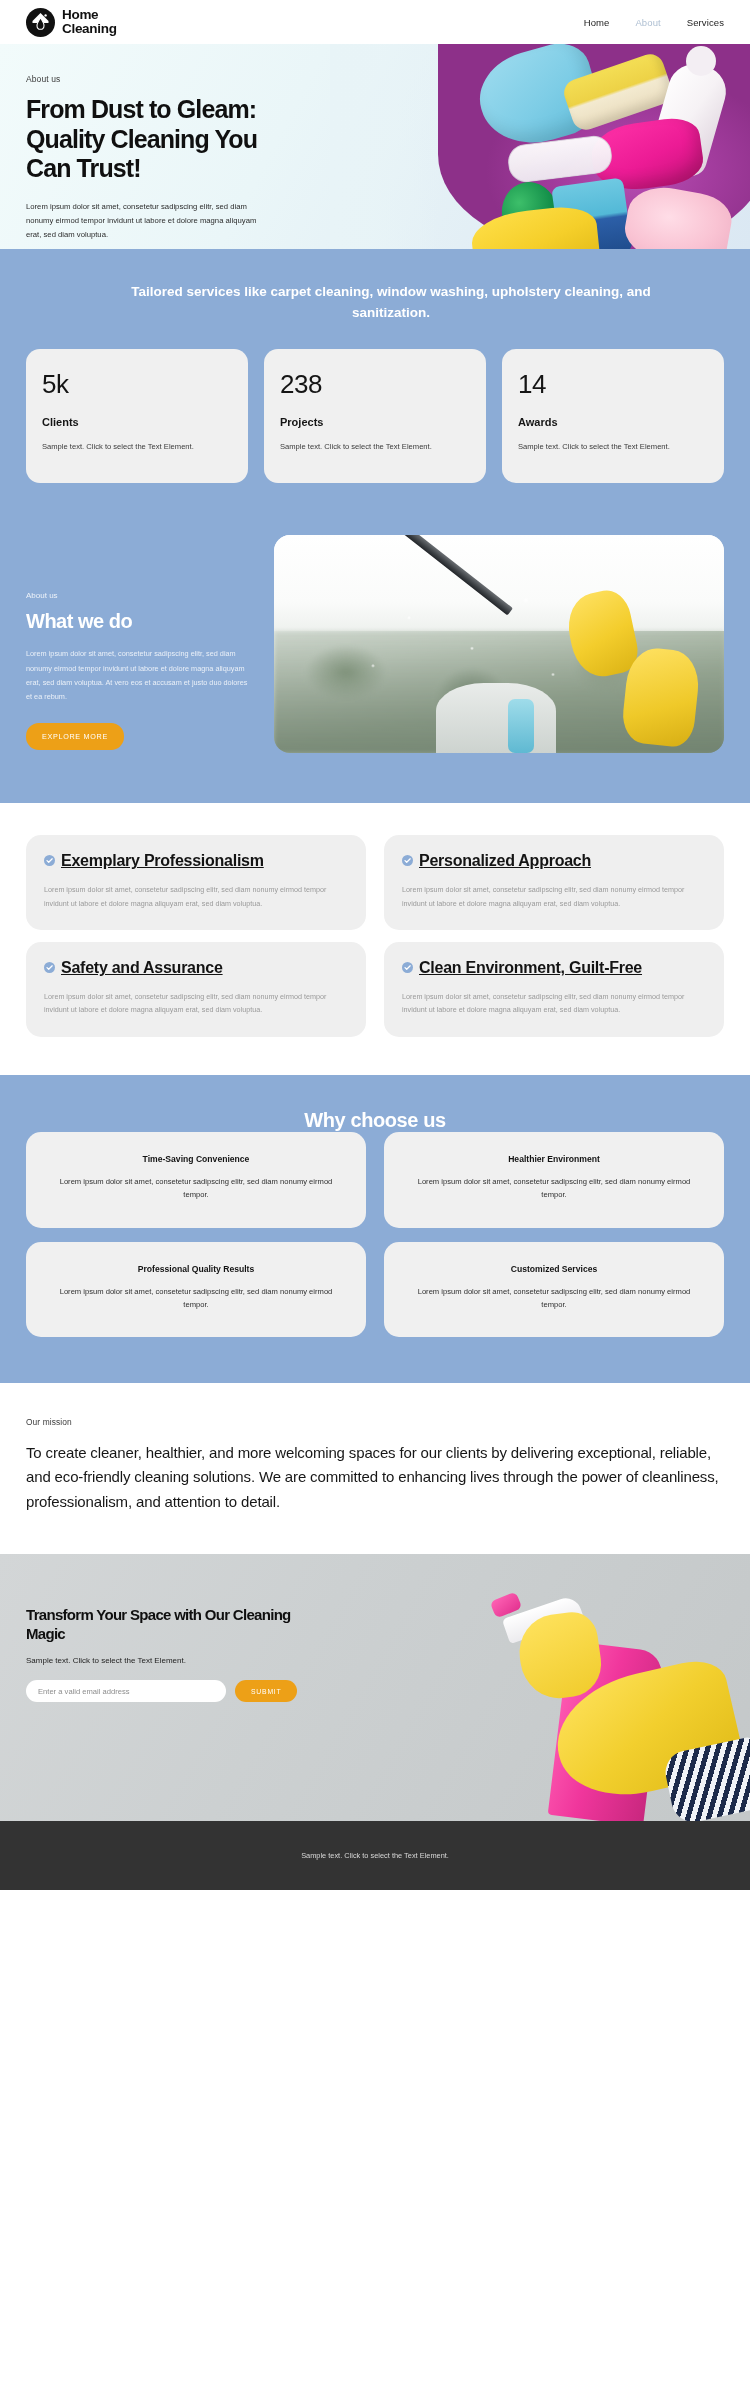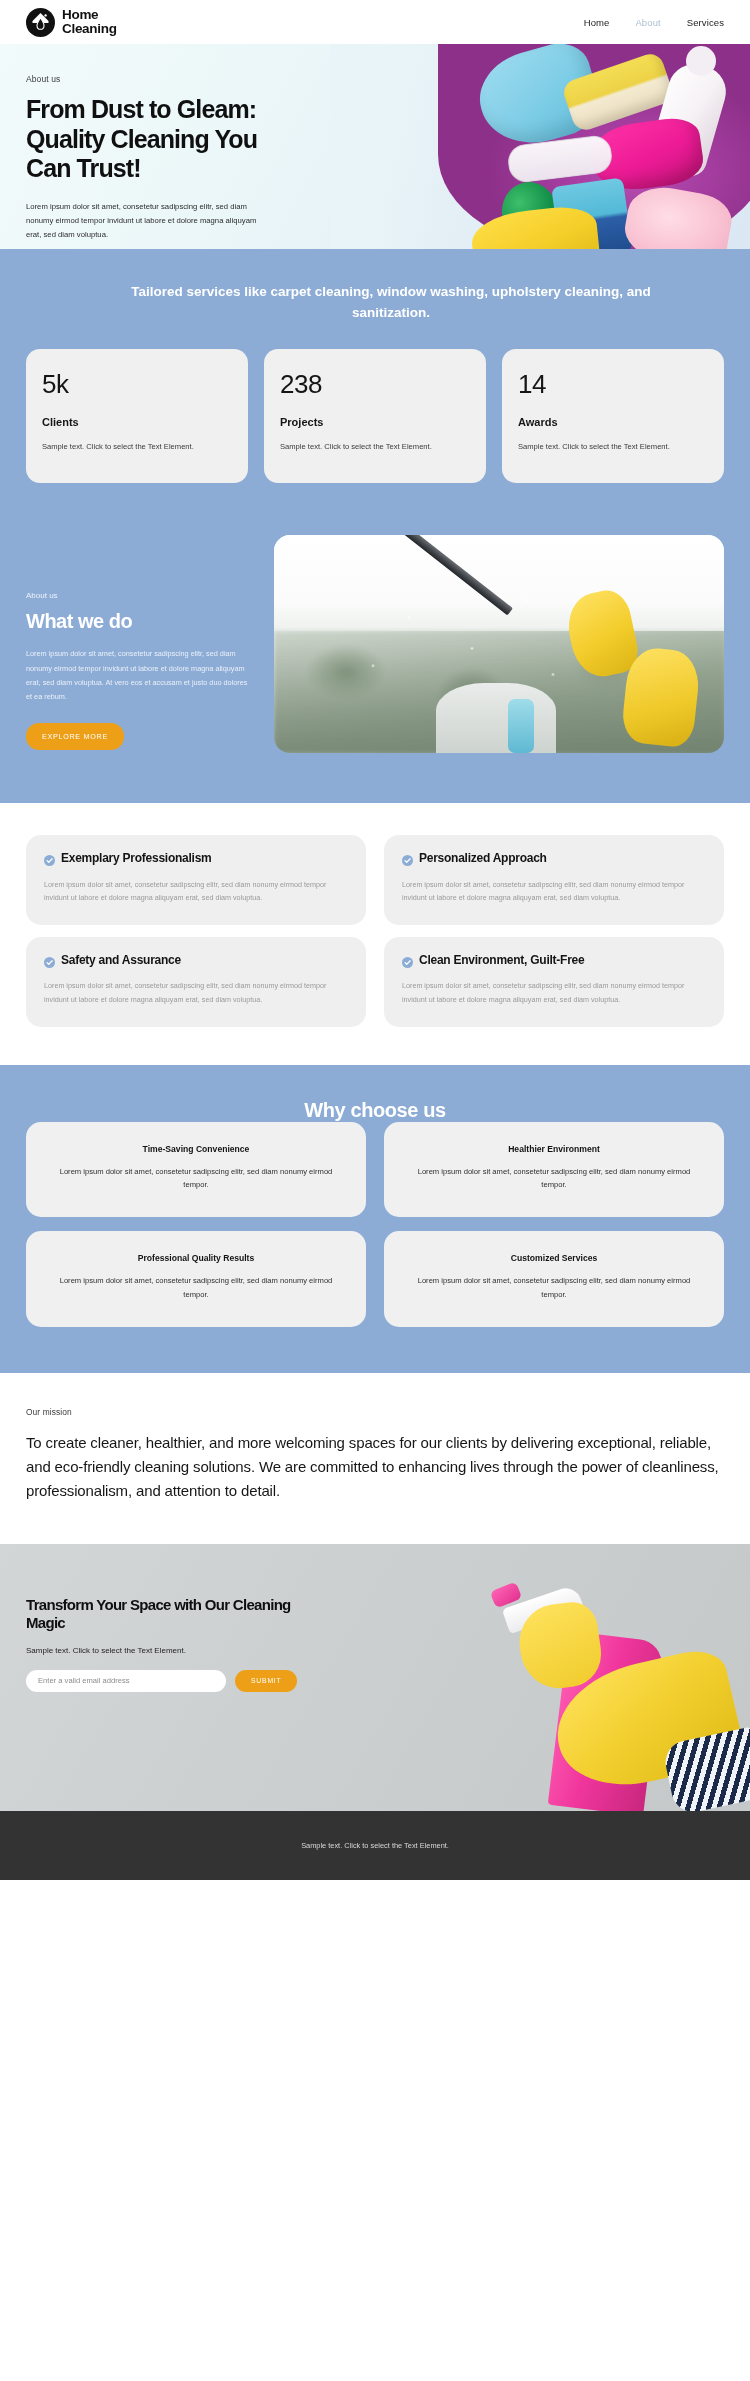--- a/index.html
+++ b/index.html
@@ -201,22 +201,22 @@
 
   
   .features {
     background: #ffffff; padding: 32px 26px 38px;
     display: grid; grid-template-columns: 1fr 1fr; gap: 12px 18px;
   }
   .feat-card { background: #efefef; border-radius: 15px; padding: 16px 18px 20px; }
   .feat-head { display: flex; align-items: flex-start; gap: 6px; }
   .check-icon { width: 11px; height: 11px; flex: 0 0 auto; margin-top: 1px; }
   .feat-title {
-    font-size: 12px; font-weight: 800; color: #141414;
-    line-height: 1.28; letter-spacing: -0.25px;
+    font-size: 16px; font-weight: 800; color: #141414;
+    line-height: 1.28; letter-spacing: -0.25px; text-decoration: underline;
   }
   .feat-body { font-size: 7.2px; line-height: 1.9; color: #9a9a9a; margin-top: 11px; }
 
   
   .why { background: #8cacd6; padding: 34px 26px 46px; }
   .why h2 {
     text-align: center; color: #ffffff; font-size: 20px; font-weight: 800;
     letter-spacing: -0.4px; 
   }
   .why-grid { display: grid; grid-template-columns: 1fr 1fr; gap: 14px 18px; }

